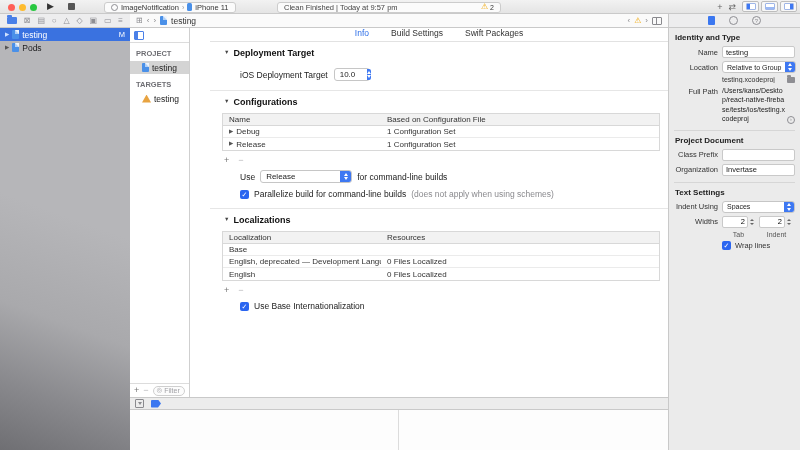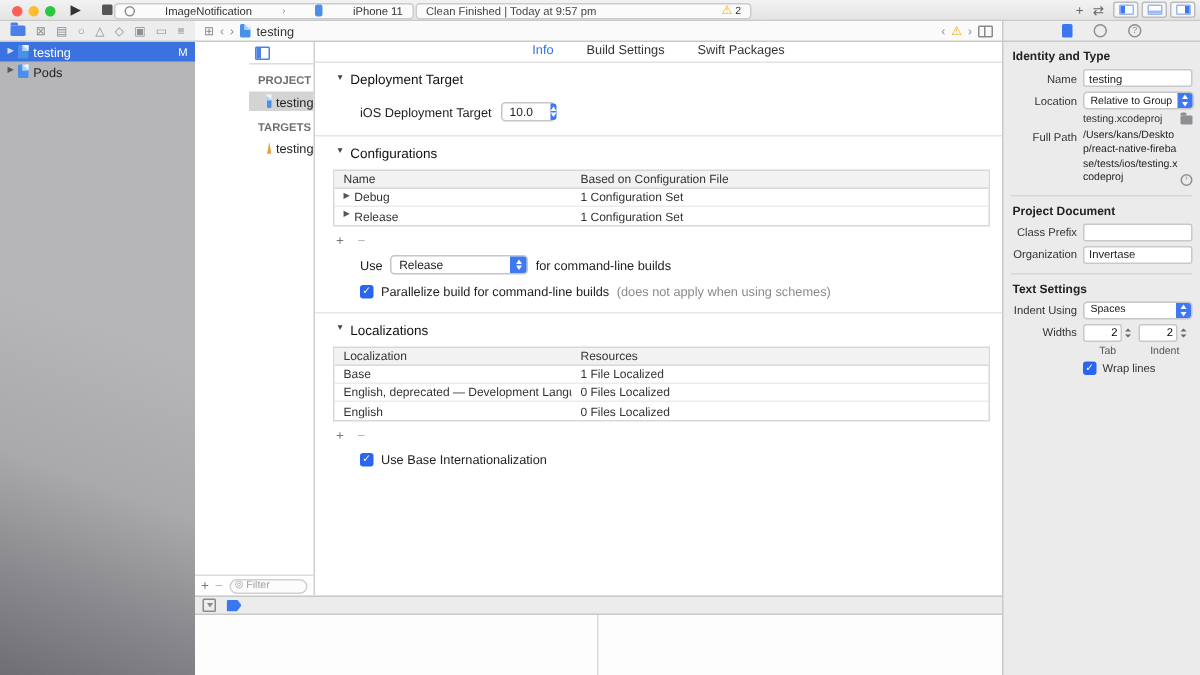--- a/index.html
+++ b/index.html
@@ -11,21 +11,21 @@
   .toolbar { position:absolute; left:0; top:0; width:800px; height:14px;
     background:linear-gradient(#f2f2f2,#e4e4e4); border-bottom:1px solid #c9c9c9; }
   .tl { position:absolute; top:4px; width:7px; height:7px; border-radius:50%; }
   .tl.r { left:8px;  background:#ff5f57; }
   .tl.y { left:19px; background:#febc2e; }
   .tl.g { left:30px; background:#28c840; }
   .tb-play { position:absolute; left:47px; top:1px; font-size:9px; color:#333; }
   .tb-stop { position:absolute; left:68px; top:3px; width:7px; height:7px; background:#555; border-radius:1px; }
   .pill { position:absolute; top:1.5px; height:11px; background:#fbfbfb; border:1px solid #cccccc;
     border-radius:3px; display:flex; align-items:center; font-size:7.5px; color:#333; }
-  .scheme { left:76px; padding:0 6px; gap:20px; }
+  .scheme { left:104px; padding:0 6px; gap:3px; }
   .circ-i { width:7px; height:7px; border:1px solid #8e8e93; border-radius:50%; display:inline-block; }
   .crumb-sep { color:#999; font-size:7px; }
   .device-ico { width:5px; height:8px; background:#4a90e8; border-radius:1.5px; display:inline-block; }
   .status { left:277px; width:224px; padding:0 6px; color:#444; }
   .status .warn-wrap { margin-left:auto; display:flex; align-items:center; gap:2px; }
   .warn-tri { color:#f0a500; font-size:8px; line-height:1; }
   .warn-num { font-size:7px; color:#333; }
   .tb-right { position:absolute; right:3px; top:1px; display:flex; align-items:center; gap:6px; }
   .tb-ico { font-size:9px; color:#666; }
   .pane-group { display:flex; gap:2px; }
@@ -59,22 +59,22 @@
   
   .navigator { position:absolute; left:0; top:28px; width:130px; height:422px;
     background:linear-gradient(200deg,#b6b6b9 45%,#a9a9ac 68%,#89898d 85%,#6f6f73 100%); }
   .nav-row { height:13px; display:flex; align-items:center; gap:3px; padding-left:5px; font-size:8.5px; color:#1c1c1e; }
   .nav-row.sel { background:#3a72e0; color:#fff; }
   .disc { font-size:5.5px; line-height:1; color:#555; }
   .nav-row.sel .disc { color:#cfe0ff; }
   .m-badge { margin-left:auto; margin-right:5px; font-size:7.5px; color:#fff; }
 
   
-  .projpanel { position:absolute; left:130px; top:28px; width:80px; height:369px; background:#fff;
-    border-right:1px solid #cfcfcf;padding-left:36px; }
+  .projpanel { position:absolute; left:130px; top:28px; width:60px; height:369px; background:#fff;
+    border-right:1px solid #cfcfcf; }
   .panelbar { height:15px; border-bottom:1px solid #dcdcdc; display:flex; align-items:center; padding-left:4px; }
   .pt-toggle { width:10px; height:9px; border:1px solid #4a80e8; border-radius:1px; position:relative; }
   .pt-toggle::after { content:""; position:absolute; left:0; top:0; width:3px; height:100%; background:#4a80e8; }
   .pp-header { font-size:7.5px; font-weight:bold; color:#6e6e73; padding:6px 0 3px 6px; }
   .pp-row { height:13px; display:flex; align-items:center; gap:3px; padding-left:12px; font-size:8.5px; color:#222; }
   .pp-row.sel { background:#d4d4d4; }
   .target-ico { width:9px; height:8px; clip-path:polygon(50% 0,100% 100%,0 100%); background:#e8a341; }
   .filterbar { position:absolute; bottom:0; left:0; width:100%; height:14px; border-top:1px solid #dcdcdc;
     display:flex; align-items:center; padding:0 4px; gap:4px; }
   .pm { font-size:9px; color:#777; line-height:1; }
@@ -87,21 +87,21 @@
   .filter-field input::placeholder { color:#a0a0a5; }
 
   
   .editor { position:absolute; left:210px; top:28px; width:458px; height:369px; background:#fff; overflow:hidden; }
   .tabbar { height:14px; display:flex; justify-content:center; gap:22px;
     border-bottom:1px solid #e2e2e2; font-size:8.5px; color:#333; }
   .tab.active { color:#2e6fe8; }
   .sec-rule { border-top:1px solid #e6e6e6; margin-top:9px; }
   .sec-head { display:flex; align-items:center; gap:4px; padding:6px 0 2px 14px; }
   .sec-head .disc { color:#444; }
-  .sec-title { font-size:9px; font-weight:normal; color:#111; }
+  .sec-title { font-size:9px; font-weight:bold; color:#111; }
   .dep-row { margin:8px 0 0 30px; display:flex; align-items:center; gap:6px; font-size:8.5px; color:#222; }
   .popup { display:inline-flex; align-items:center; height:13px; border:1px solid #c6c6c6; border-radius:3px;
     background:#fff; font-size:8px; color:#222; }
   .popup .ptext { padding:0 12px 0 5px; }
   .popup .stepper { width:11px; height:100%; background:#3e78f2; border-radius:0 2px 2px 0; margin-left:auto;
     display:flex; flex-direction:column; align-items:center; justify-content:center; gap:1.5px; }
   .stepper .t-up { width:0; height:0; border-left:2.5px solid transparent; border-right:2.5px solid transparent; border-bottom:3px solid #fff; }
   .stepper .t-dn { width:0; height:0; border-left:2.5px solid transparent; border-right:2.5px solid transparent; border-top:3px solid #fff; }
   .xtable { margin:4px 8px 0 12px; border:1px solid #d8d8d8; }
   .xrow { display:grid; grid-template-columns:158px 1fr; height:12px; align-items:center; border-bottom:1px solid #ebebeb; }
@@ -340,21 +340,20 @@
       <span class="disc">▼</span>
       <span class="sec-title">Localizations</span>
     </div>
     <div class="xtable">
       <div class="xrow head">
         <span class="xcell">Localization</span>
         <span class="xcell">Resources</span>
       </div>
       <div class="xrow">
         <span class="xcell">Base</span>
-        <span class="xcell">1 File Localized</span>
       </div>
       <div class="xrow">
         <span class="xcell">English, deprecated — Development Language</span>
         <span class="xcell">0 Files Localized</span>
       </div>
       <div class="xrow">
         <span class="xcell">English</span>
         <span class="xcell">0 Files Localized</span>
       </div>
     </div>

